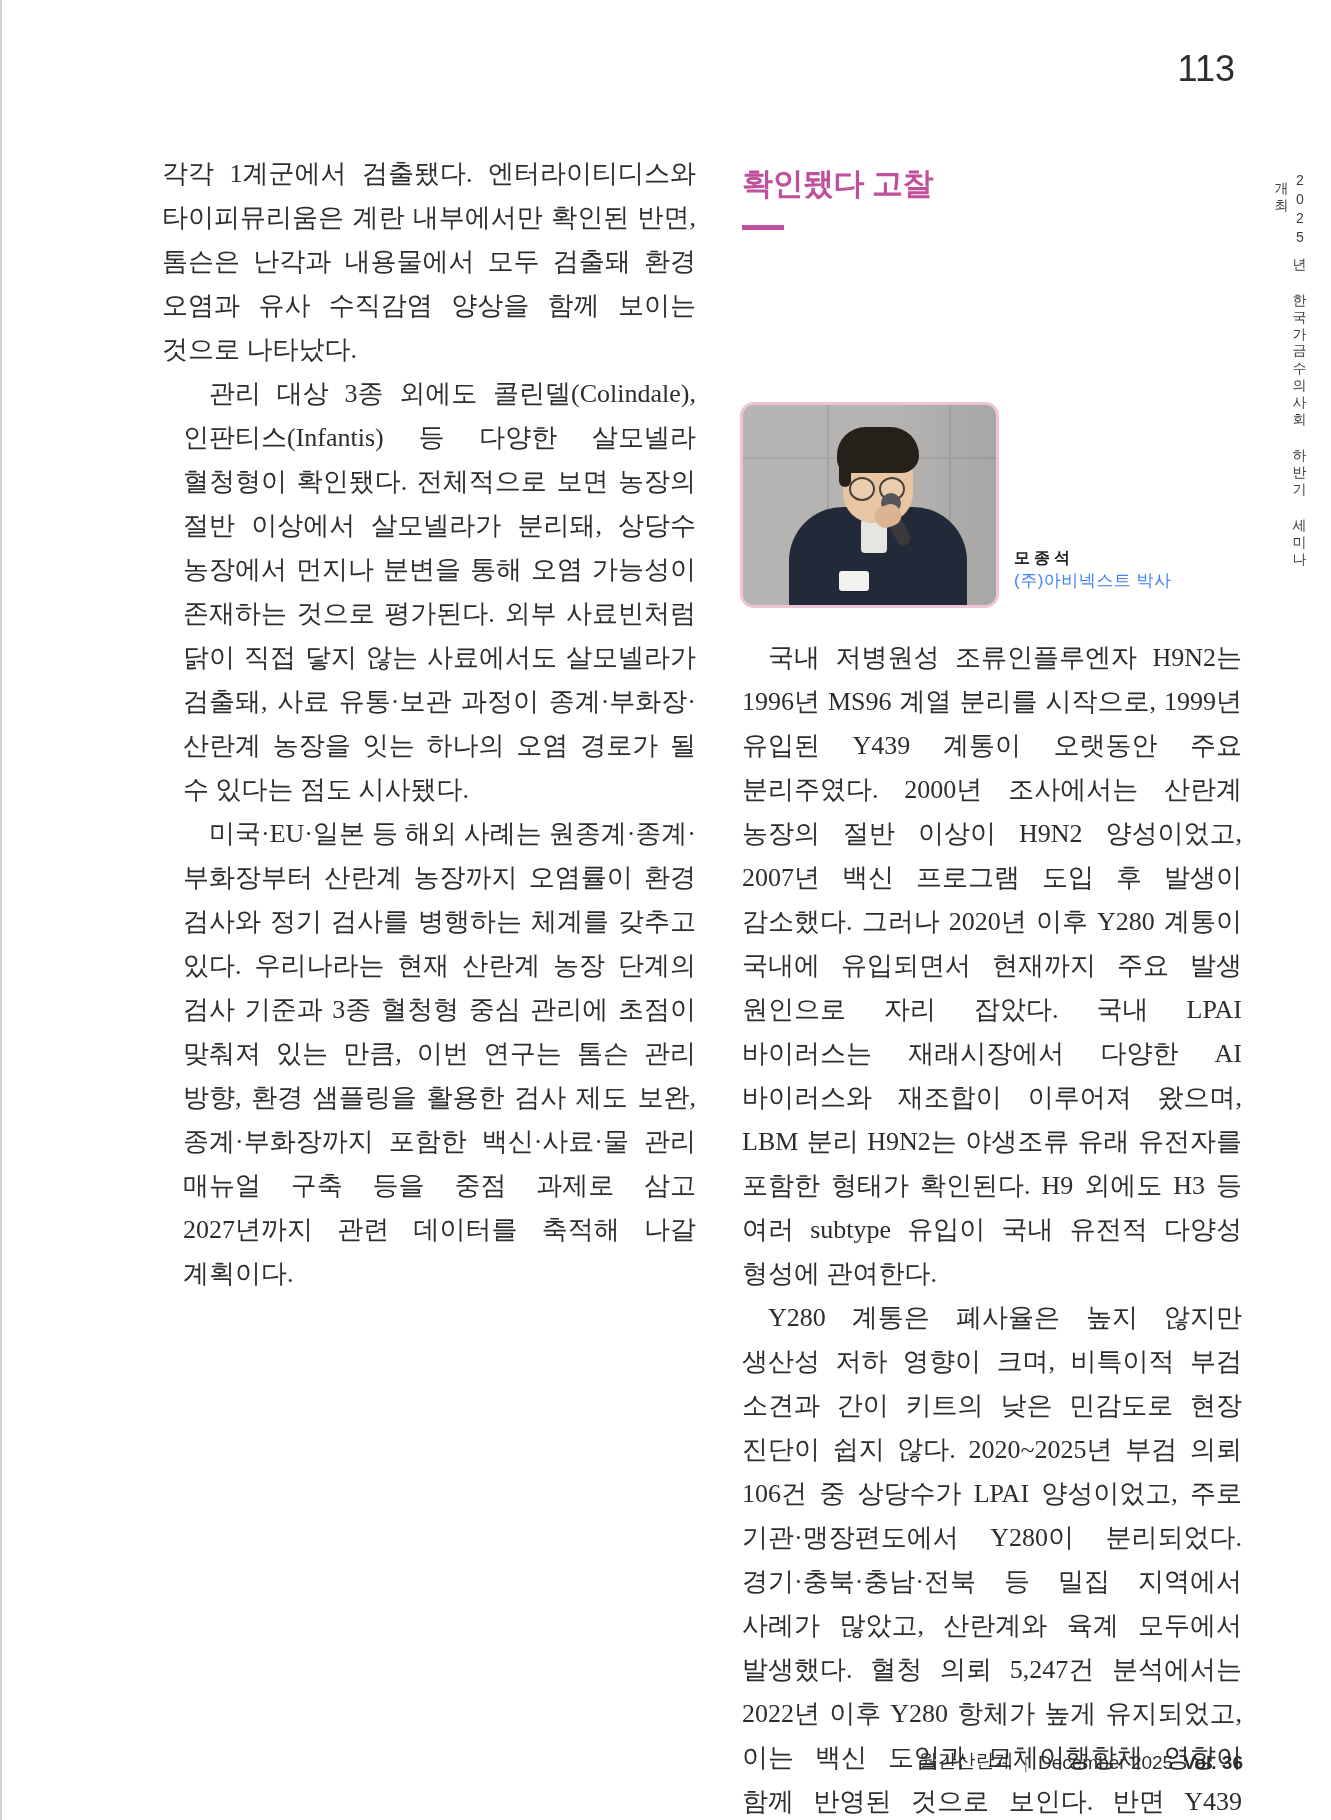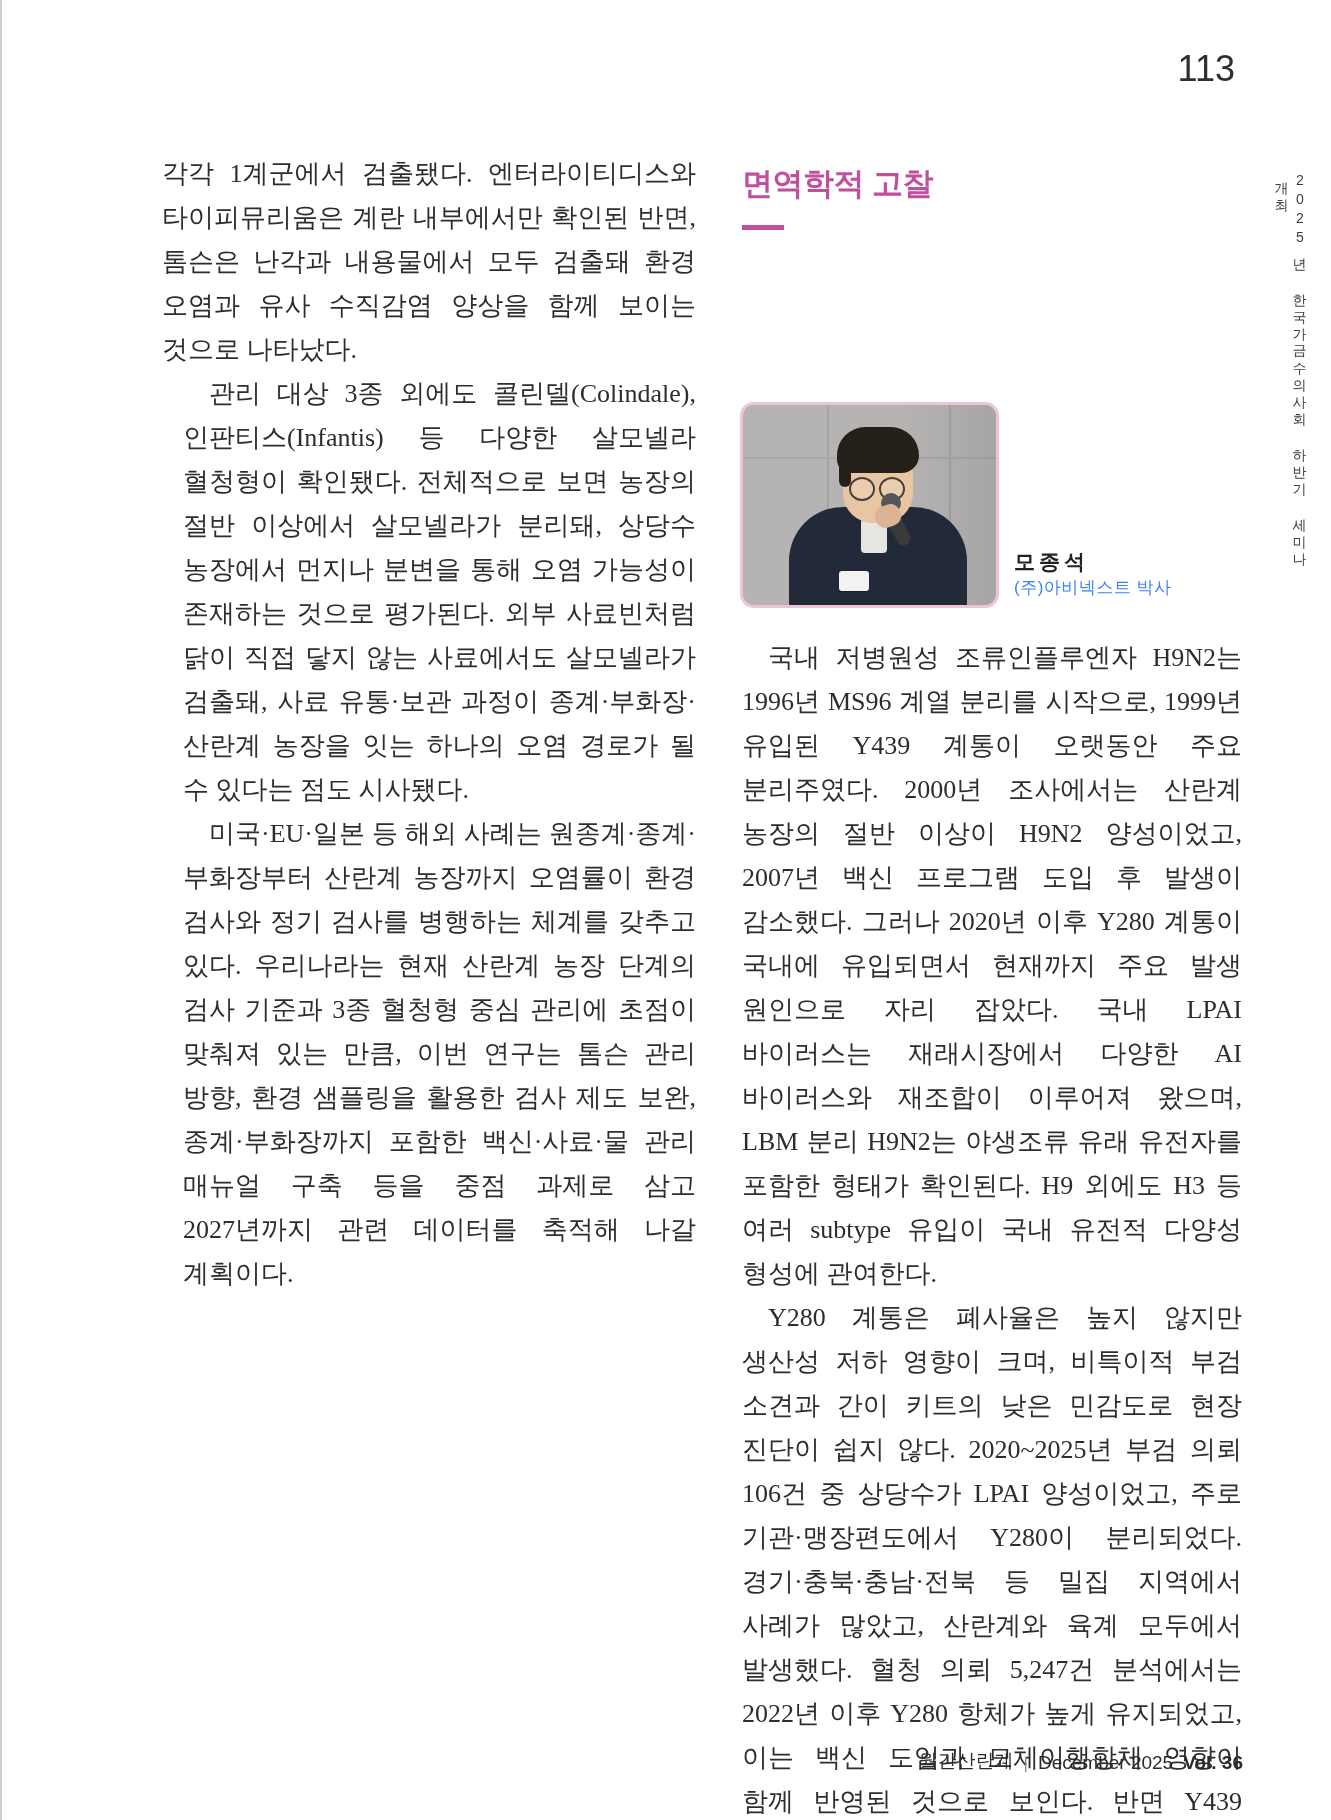--- a/index.html
+++ b/index.html
@@ -66,21 +66,21 @@
     background:#3a3a3c; border-radius:7px; transform:rotate(-28deg); }
   .mic-head { position:absolute; left:138px; top:88px; width:20px; height:20px;
     background:#55555a; border-radius:50%; }
   .hand { position:absolute; left:132px; top:100px; width:26px; height:22px;
     background:#dcb493; border-radius:10px; transform:rotate(-20deg); }
 
   .speaker-caption {
     position:absolute; left:1014px; top:548px;
     font-family:"Liberation Sans","DejaVu Sans",sans-serif;
   }
-  .speaker-name { font-size:21px; font-weight:bold; color:#222; letter-spacing:4px; }
+  .speaker-name { font-size:16px; font-weight:bold; color:#222; letter-spacing:4px; }
   .speaker-affiliation { font-size:17px; color:#3b82f6; margin-top:0; letter-spacing:0.5px; }
 
   .article-body { position:absolute; left:742px; top:636px; width:500px; }
   .article-body p { text-indent:26px; }
   .article-body p + p { margin-top:0; }
 
   
   .vertical-note {
     position:absolute; top:172px; right:22px; height:420px;
     writing-mode:vertical-rl; text-orientation:upright;
@@ -107,21 +107,21 @@
   <div class="page-number">113</div>
 
   <div class="col-left">
     <p>각각 1계군에서 검출됐다. 엔터라이티디스와 타이피뮤리움은 계란 내부에서만 확인된 반면, 톰슨은 난각과 내용물에서 모두 검출돼 환경 오염과 유사 수직감염 양상을 함께 보이는 것으로 나타났다.</p>
     <p>관리 대상 3종 외에도 콜린델(Colindale), 인판티스(Infantis) 등 다양한 살모넬라 혈청형이 확인됐다. 전체적으로 보면 농장의 절반 이상에서 살모넬라가 분리돼, 상당수 농장에서 먼지나 분변을 통해 오염 가능성이 존재하는 것으로 평가된다. 외부 사료빈처럼 닭이 직접 닿지 않는 사료에서도 살모넬라가 검출돼, 사료 유통·보관 과정이 종계·부화장·산란계 농장을 잇는 하나의 오염 경로가 될 수 있다는 점도 시사됐다.</p>
     <p>미국·EU·일본 등 해외 사례는 원종계·종계·부화장부터 산란계 농장까지 오염률이 환경 검사와 정기 검사를 병행하는 체계를 갖추고 있다. 우리나라는 현재 산란계 농장 단계의 검사 기준과 3종 혈청형 중심 관리에 초점이 맞춰져 있는 만큼, 이번 연구는 톰슨 관리 방향, 환경 샘플링을 활용한 검사 제도 보완, 종계·부화장까지 포함한 백신·사료·물 관리 매뉴얼 구축 등을 중점 과제로 삼고 2027년까지 관련 데이터를 축적해 나갈 계획이다.</p>
   </div>
 
   <div class="article-head">
     <div class="article-title" style="color:#c0509b;">
-      <span>면역학적 고찰</span>
+      <span>확인됐다 고찰</span>
     </div>
     <div class="title-dash" style="background:#c0509b;"></div>
   </div>
 
   <div class="photo-frame">
     <div class="seam-v1"></div>
     <div class="seam-v2"></div>
     <div class="seam-h"></div>
     <div class="wall-shade"></div>
     <div class="torso"></div>

